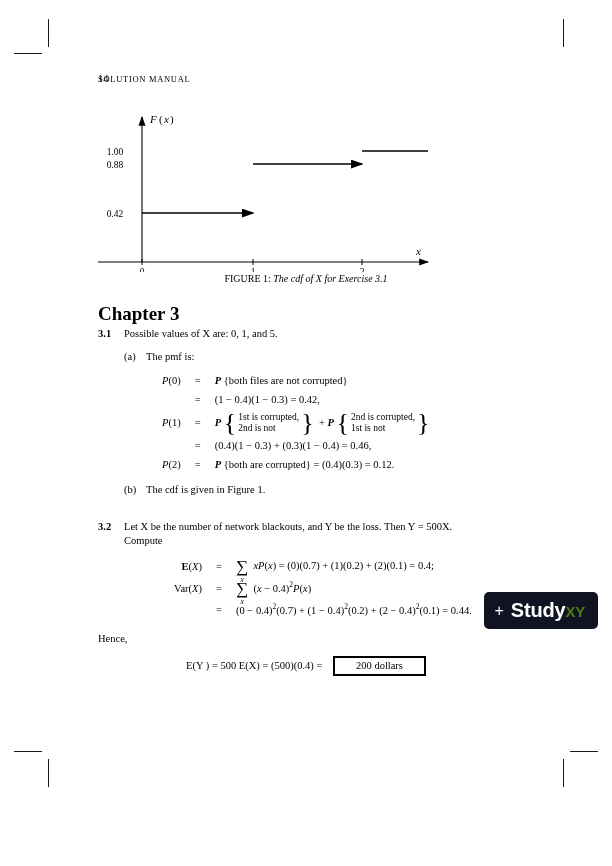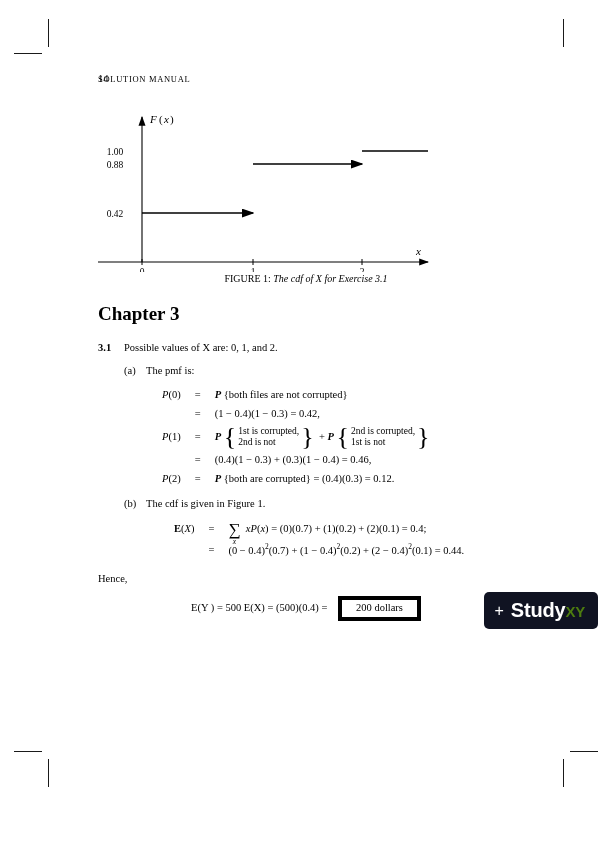--- a/index.html
+++ b/index.html
@@ -29,21 +29,21 @@
 
   
   .figure{position:absolute;left:98px;top:100px;width:416px;height:180px;}
   .fig-svg{position:absolute;left:0;top:0;}
   .fig-cap{position:absolute;left:0;right:0;top:166px;text-align:center;font-size:10px;}
   .fig-cap i{font-style:italic;}
 
   h1.chapter{position:absolute;left:98px;top:296px;margin:0;
     font-size:19px;font-weight:bold;font-family:"Liberation Serif",serif;}
 
-  .body{position:absolute;left:98px;top:334px;width:416px;font-size:10.5px;line-height:1.42;}
+  .body{position:absolute;left:98px;top:320px;width:416px;font-size:10.5px;line-height:1.42;}
   .prob{position:relative;margin-top:0;}
   .prob .num{position:absolute;left:0;top:0;font-weight:bold;font-size:10.5px;}
   .prob .txt{margin-left:26px;}
   .sub{margin-left:26px;margin-top:8px;position:relative;}
   .sub .lbl{position:absolute;left:0;top:0;}
   .sub .sbody{margin-left:22px;}
 
   .math{font-family:"Liberation Serif",serif;font-style:italic;}
   .bold{font-weight:bold;}
 
@@ -57,21 +57,21 @@
   .brace .bl,.brace .br{display:inline-block;font-size:26px;line-height:.8;
     vertical-align:middle;font-family:"Liberation Serif",serif;}
   .brace .inner{display:inline-block;vertical-align:middle;
     font-size:9.5px;line-height:1.22;padding:0 2px;}
 
   .check{margin-left:26px;margin-top:9px;}
   .hence{margin-top:11px;}
   .andline{margin-top:9px;}
 
   .centerline{text-align:center;margin-top:9px;font-size:10.5px;}
-  .boxed{display:inline-block;border:4px solid #000000;padding:1px 14px;margin-left:8px;font-family:Liberation Serif, serif;}
+  .boxed{display:inline-block;border:2px solid #000000;padding:1px 21px;margin-left:8px;font-family:Liberation Serif, serif;}
 
   .sum{display:inline-block;position:relative;vertical-align:middle;top:1px;}
   .sum .sig{font-size:17px;line-height:.9;}
   .sum .sub-x{position:absolute;left:50%;transform:translateX(-50%);
     bottom:-8px;font-size:7.5px;font-style:italic;}
 
   .sup{font-size:7.5px;vertical-align:super;}
 
   
   .wm{position:absolute;right:14px;bottom:10px;background:#101322;color:#fff;
@@ -136,21 +136,21 @@
       <span>FIGURE 1: </span><i>The cdf of X for Exercise 3.1</i>
     </div>
   </div>
 
   <h1 class="chapter">Chapter 3</h1>
 
   <div class="body">
 
     <div class="prob">
       <span class="num">3.1</span>
-      <div class="txt">Possible values of X are: 0, 1, and 2.</div>
+      <div class="txt">Possible values of X are: 0, 1, and 5.</div>
     </div>
 
     <div class="sub">
       <span class="lbl">(a)</span>
       <div class="sbody">The pmf is:</div>
     </div>
 
     <table class="eq">
       <tbody>
           <tr>
@@ -189,32 +189,47 @@
       </tr>
     </tbody>
       </table>
 
 
     <div class="sub">
       <span class="lbl">(b)</span>
       <div class="sbody">The cdf is given in Figure 1.</div>
     </div>
 
+    <div class="prob" style="margin-top:22px;">
+      <span class="num">3.2</span>
+      <div class="txt">
+        <div>Let X be the number of network blackouts, and Y be the loss. Then Y = 500X.</div>
+        <div>Compute</div>
+      </div>
+    </div>
 
     <table class="eq" style="margin-left:72px;">
       <tbody>
           <tr>
         <td class="lhs"><span class="bold">E</span>(<span class="math">X</span>)</td>
         <td class="rel">=</td>
         <td class="rhs">
           <span class="sum"><span class="sig">∑</span><span class="sub-x">x</span></span>
           &nbsp;<span class="math">xP</span>(<span class="math">x</span>) = (0)(0.7) + (1)(0.2) + (2)(0.1) = 0.4;
         </td>
       </tr>
       <tr>
+        <td class="lhs">Var(<span class="math">X</span>)</td>
+        <td class="rel">=</td>
+        <td class="rhs">
+          <span class="sum"><span class="sig">∑</span><span class="sub-x">x</span></span>
+          &nbsp;(<span class="math">x</span> − 0.4)<span class="sup">2</span><span class="math">P</span>(<span class="math">x</span>)
+        </td>
+      </tr>
+      <tr>
         <td class="lhs"></td>
         <td class="rel">=</td>
         <td class="rhs">(0 − 0.4)<span class="sup">2</span>(0.7) + (1 − 0.4)<span class="sup">2</span>(0.2) + (2 − 0.4)<span class="sup">2</span>(0.1) = 0.44.</td>
       </tr>
     </tbody>
       </table>
 
     <div class="hence">Hence,</div>
 
     <div class="centerline">

